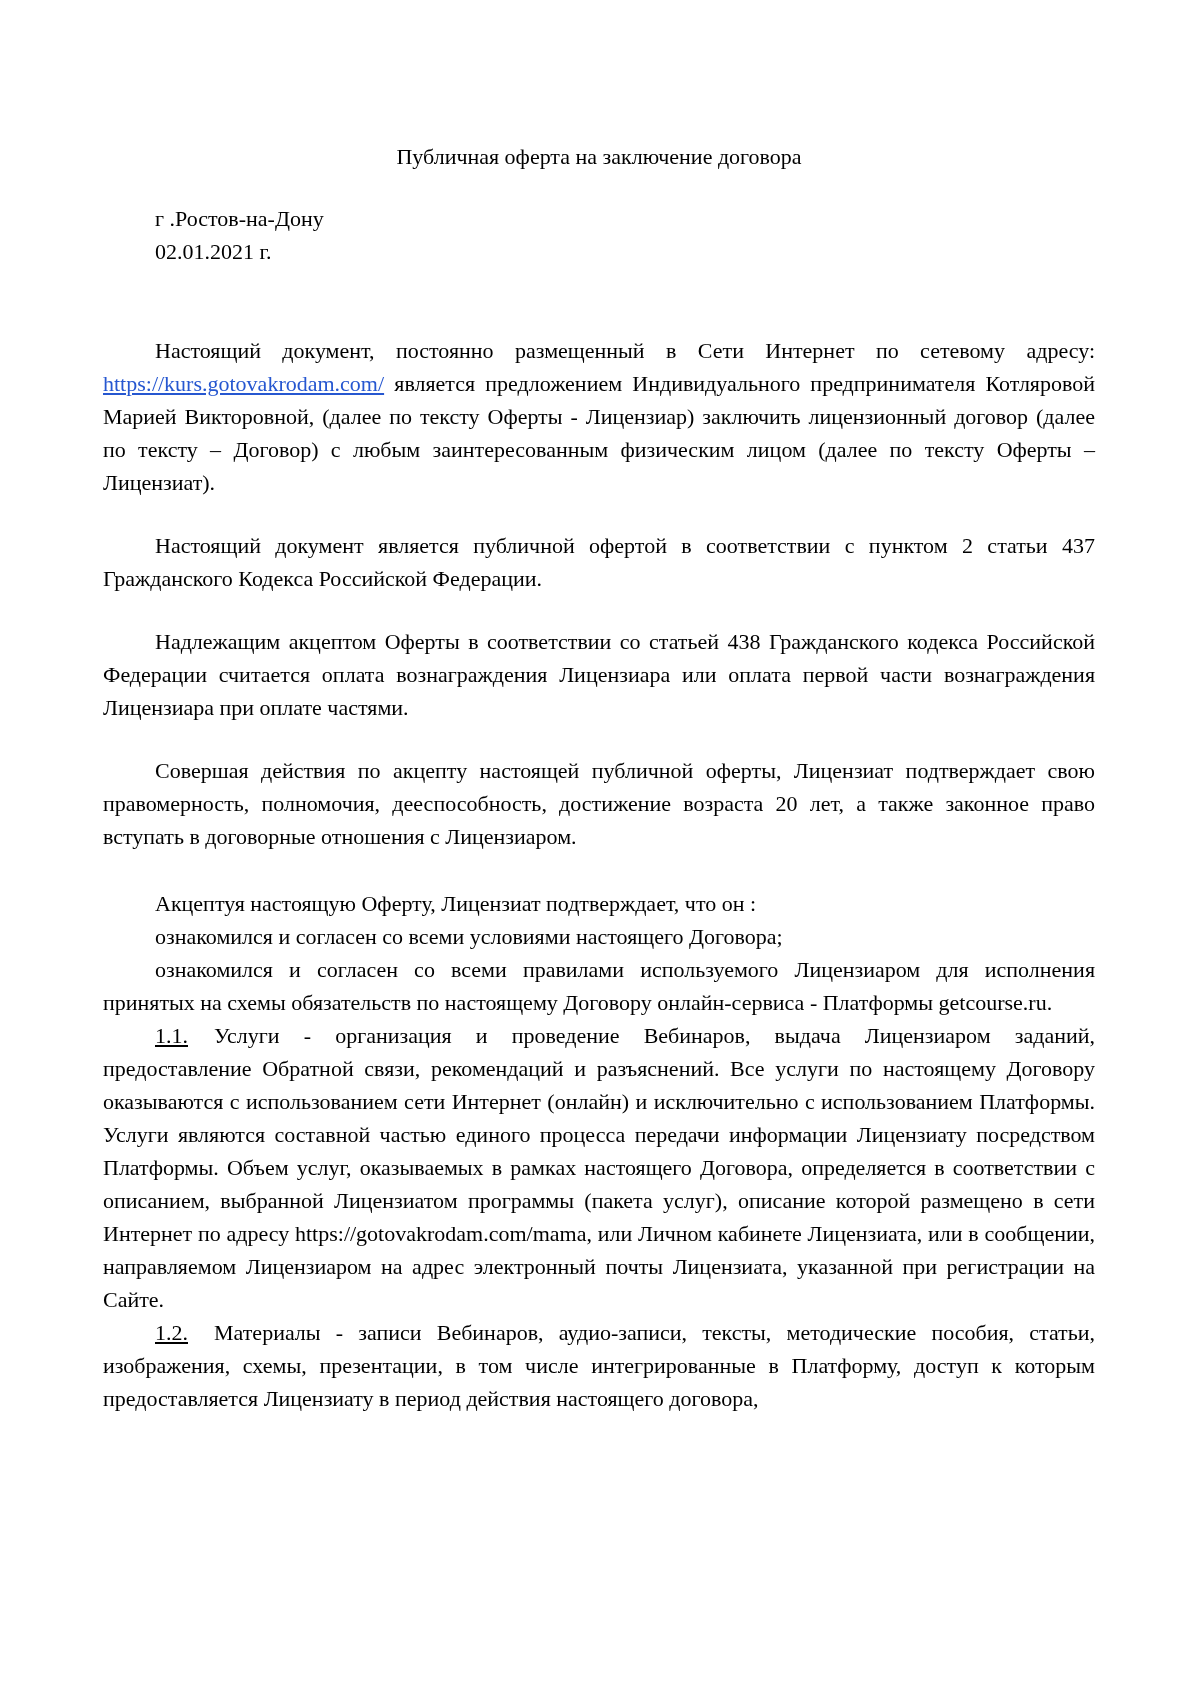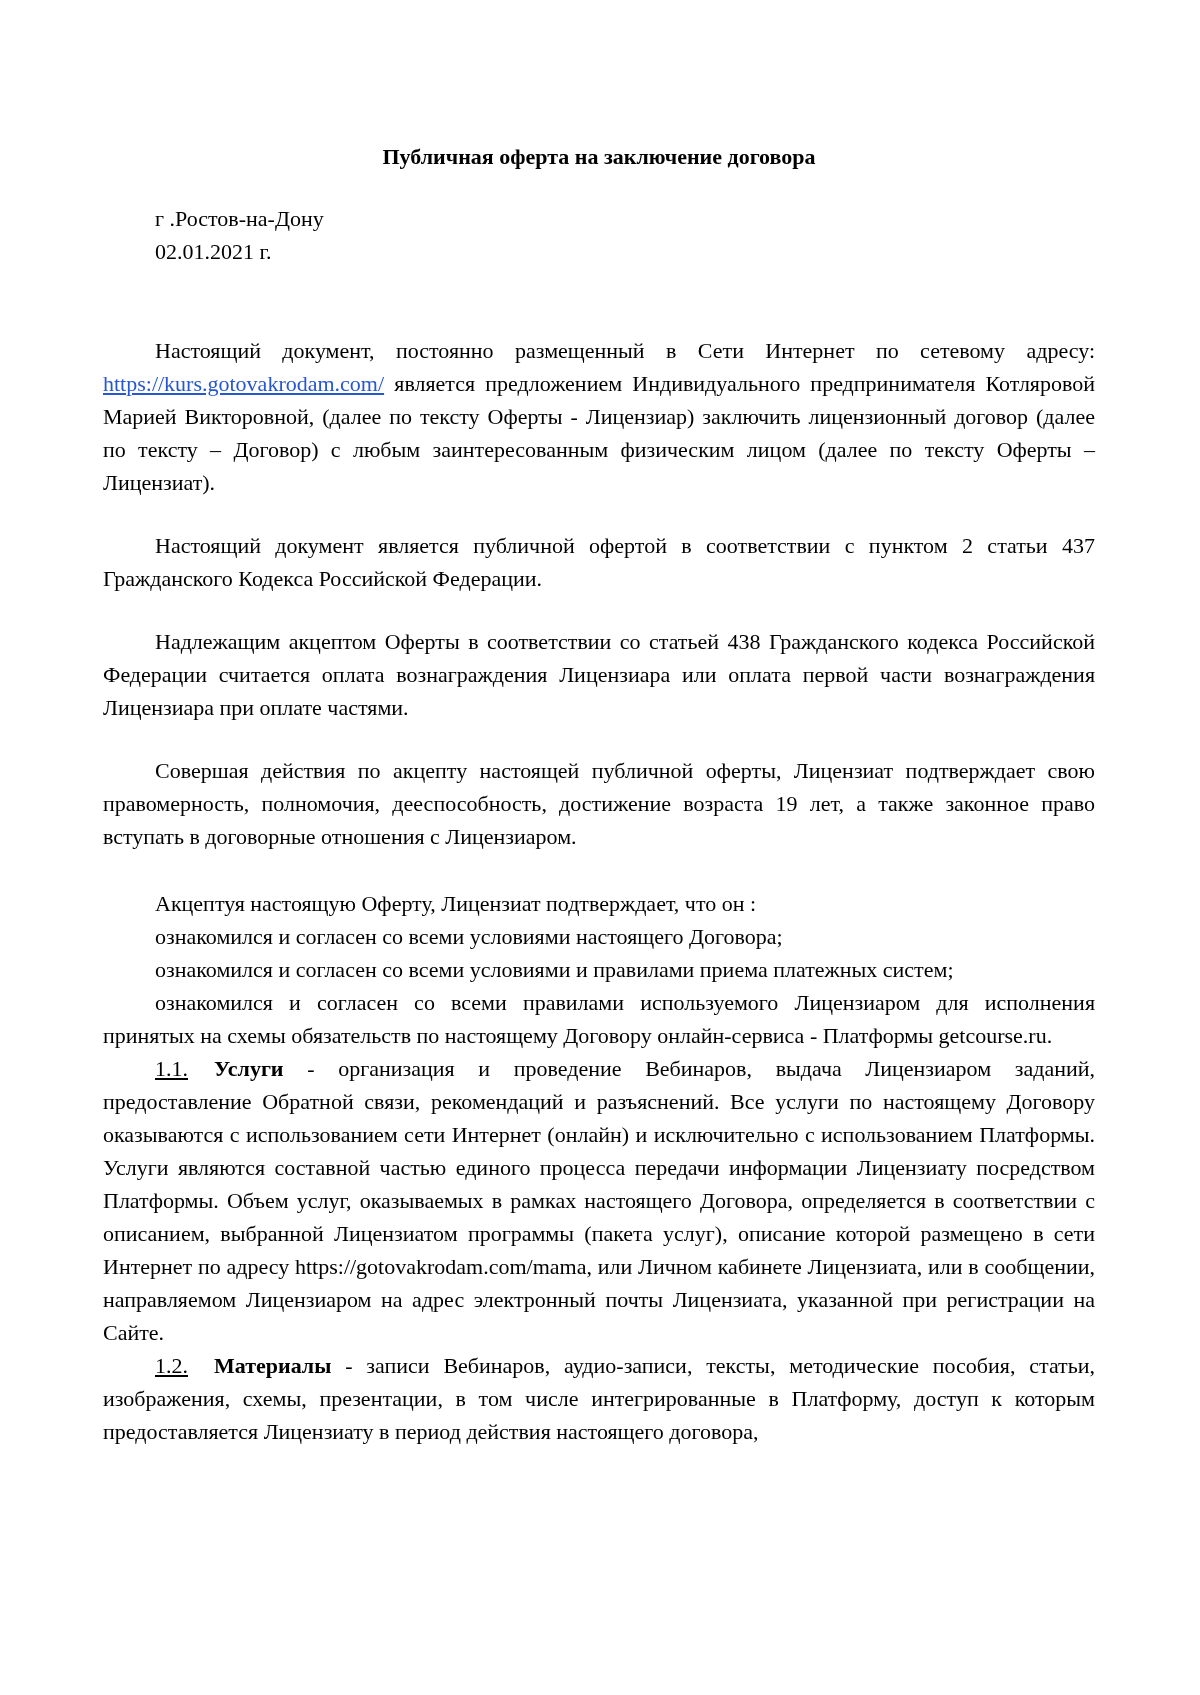--- a/index.html
+++ b/index.html
@@ -22,21 +22,21 @@
   }
   .page p {
     margin: 0;
     font-size: 22px;
     line-height: 33px;
     text-align: justify;
   }
   .doc-title {
     margin-top: 140px !important;
     text-align: center !important;
-    font-weight: bold;
+    font-weight: normal;
   }
   .dateline {
     margin-top: 29px;
     display: flex;
     justify-content: space-between;
     font-size: 22px;
     line-height: 33px;
     padding-left: 52px;
     padding-right: 137px;
     flex-direction: column;
@@ -45,21 +45,21 @@
   .p-first { margin-top: 66px !important; }
   .p-gap   { margin-top: 30px !important; }
   .p-accept { margin-top: 34px !important; }
   .section-heading {
     margin-top: 32px !important;
     text-align: center !important;
     font-weight: bold;
   }
   .sec-num { margin-right: 46px; }
   .item-num { margin-right: 26px; text-decoration: underline; }
-  .term { font-weight: bold; }
+  .term { font-weight: normal; }
   a.offer-link {
     text-decoration: underline;
     cursor: pointer;
   }
 </style>
 </head>
 <body>
 
 <div class="page">
 
@@ -69,26 +69,25 @@
     <span>г .Ростов-на-Дону</span>
     <span>02.01.2021 г.</span>
   </div>
 
   <p class="indent p-first"><span>Настоящий документ, постоянно размещенный в Сети Интернет по сетевому адресу: </span><a class="offer-link" style="color: rgb(38, 87, 208);">https://kurs.gotovakrodam.com/</a><span> является предложением Индивидуального предпринимателя Котляровой Марией Викторовной, (далее по тексту Оферты - Лицензиар) заключить лицензионный договор (далее по тексту – Договор) с любым заинтересованным физическим лицом (далее по тексту Оферты – Лицензиат).</span></p>
 
   <p class="indent p-gap">Настоящий документ является публичной офертой в соответствии с пунктом 2 статьи 437 Гражданского Кодекса Российской Федерации.</p>
 
   <p class="indent p-gap">Надлежащим акцептом Оферты в соответствии со статьей 438 Гражданского кодекса Российской Федерации считается оплата вознаграждения Лицензиара или оплата первой части вознаграждения Лицензиара при оплате частями.</p>
 
-  <p class="indent p-gap">Совершая действия по акцепту настоящей публичной оферты, Лицензиат подтверждает свою правомерность, полномочия, дееспособность, достижение возраста 19 лет, а также законное право вступать в договорные отношения с Лицензиаром.</p>
+  <p class="indent p-gap">Совершая действия по акцепту настоящей публичной оферты, Лицензиат подтверждает свою правомерность, полномочия, дееспособность, достижение возраста 20 лет, а также законное право вступать в договорные отношения с Лицензиаром.</p>
 
   <p class="indent p-accept">Акцептуя настоящую Оферту, Лицензиат подтверждает, что он :</p>
 
   <p class="indent">ознакомился и согласен со всеми условиями настоящего Договора;</p>
-  <p class="indent">ознакомился и согласен со всеми условиями и правилами приема платежных систем;</p>
   <p class="indent">ознакомился и согласен со всеми правилами используемого Лицензиаром для исполнения принятых на схемы обязательств по настоящему Договору онлайн-сервиса - Платформы getcourse.ru.</p>
 
 
   <p class="indent"><span class="item-num">1.1.</span><span class="term">Услуги</span><span> -  организация и проведение Вебинаров, выдача Лицензиаром заданий, предоставление Обратной связи, рекомендаций и разъяснений. Все услуги по настоящему Договору оказываются с использованием сети Интернет (онлайн) и исключительно с использованием Платформы. Услуги являются составной частью единого процесса передачи информации Лицензиату посредством Платформы. Объем услуг, оказываемых в рамках настоящего Договора, определяется в соответствии с описанием, выбранной Лицензиатом программы (пакета услуг), описание которой размещено в сети Интернет по адресу https://gotovakrodam.com/mama, или Личном кабинете Лицензиата, или в сообщении, направляемом Лицензиаром на адрес электронный почты Лицензиата, указанной при регистрации на Сайте.</span></p>
 
   <p class="indent"><span class="item-num">1.2.</span><span class="term">Материалы</span><span> - записи Вебинаров, аудио-записи, тексты, методические пособия, статьи, изображения, схемы, презентации, в том числе интегрированные в Платформу, доступ к которым предоставляется Лицензиату в период действия настоящего договора,</span></p>
 
 </div>
 
 </body></html>

